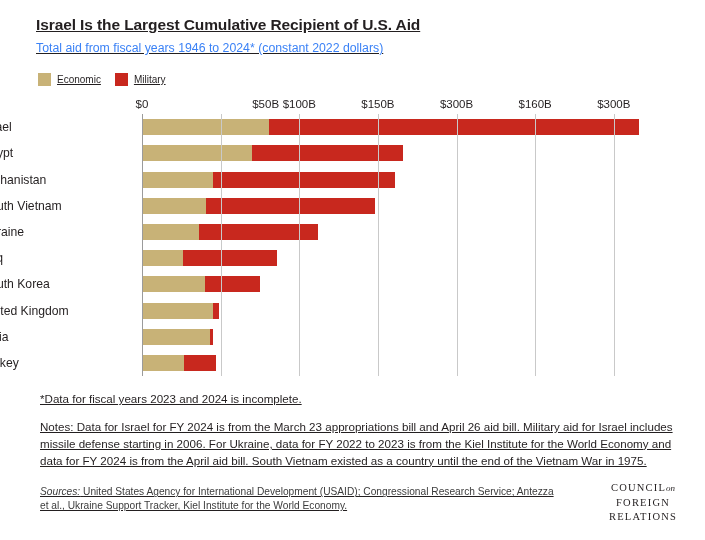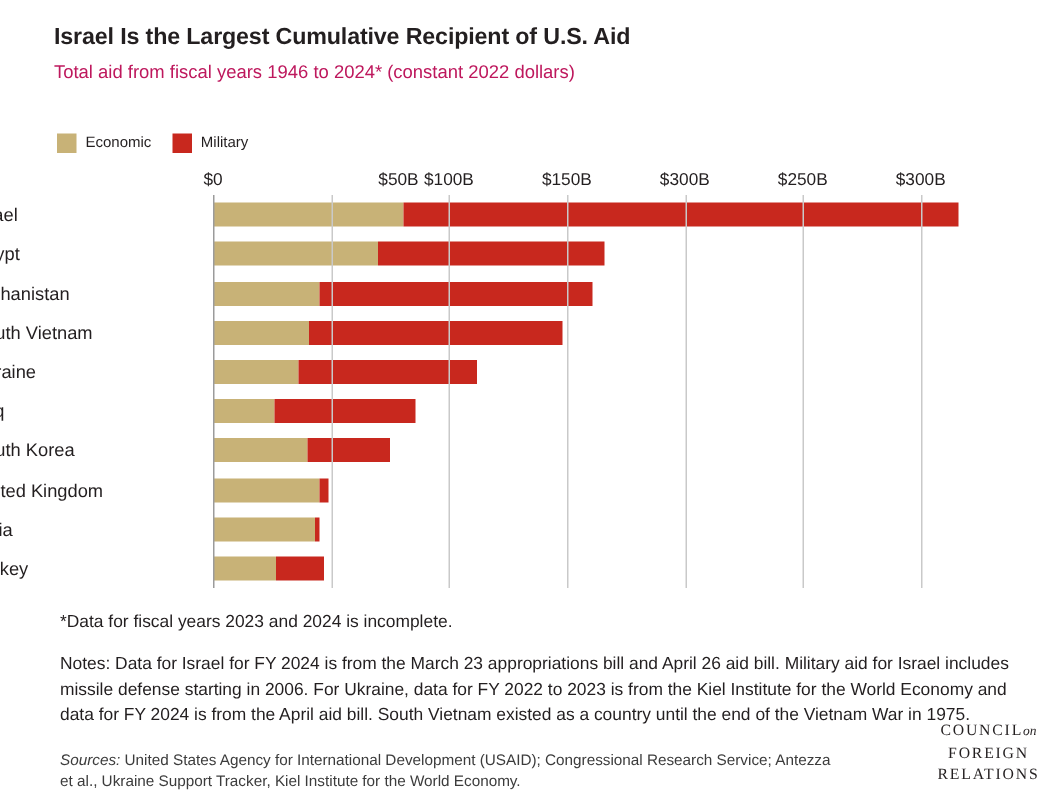--- a/index.html
+++ b/index.html
@@ -13,32 +13,33 @@
     font-family: "Liberation Sans", sans-serif;
     color: #231f20;
     overflow: hidden;
   }
   .page {
     position: relative;
     width: 705px;
     height: 540px;
     box-sizing: border-box;
     padding: 16px 22px 10px 36px;
+    text-decoration: underline;
   }
   .title {
     font-size: 15.5px;
     font-weight: bold;
     color: #231f20;
     letter-spacing: -0.1px;
     margin: 0 0 7px 0;
   }
   .subtitle {
     font-size: 12.3px;
-    color: #be185d;
-    margin: 0 0 34px 0;
+    color: #3b82f6;
+    margin: 0 0 18px 0;
   }
   .legend {
     display: flex;
     align-items: center;
     gap: 14px;
     margin: 0 0 12px 2px;
   }
   .legend-item {
     display: flex;
     align-items: center;
@@ -140,21 +141,21 @@
     line-height: 1.35;
     color: #3c3c3c;
     margin: 16px 0 0 4px;
     max-width: 520px;
   }
   .sources .lead {
     font-style: italic;
   }
   .logo {
     position: absolute;
-    right: 12px;
+    right: 28px;
     bottom: 16px;
     text-align: center;
     font-family: "Liberation Serif", serif;
     font-size: 10.5px;
     letter-spacing: 1.2px;
     color: #231f20;
     line-height: 1.35;
   }
   .logo .l2, .logo .l3 { display: block; }
   .logo .small-italic {
@@ -182,21 +183,21 @@
     </div>
   </div>
 
   <div class="chart">
     <div class="axis-labels" id="axis-labels">
         <div class="axis-label" style="left: 0%;">$0</div>
         <div class="axis-label" style="left: 15.1515%; margin-left: 45px;">$50B</div>
         <div class="axis-label" style="left: 30.303%;">$100B</div>
         <div class="axis-label" style="left: 45.4545%;">$150B</div>
         <div class="axis-label" style="left: 60.6061%;">$300B</div>
-        <div class="axis-label" style="left: 75.7576%;">$250B</div>
+        <div class="axis-label" style="left: 75.7576%;">$160B</div>
         <div class="axis-label" style="left: 90.9091%;">$300B</div>
       </div>
     <div class="chart-grid" id="chart-grid">
       <div class="rows" id="rows">
           <div class="row" style="height: 16px; top: 5.1px;">
             <div class="row-label">
               <span class="row-label-inner">Israel</span>
             </div>
             <span class="bar bar-econ" style="width: 24.5455%; background: rgb(200, 178, 119);"></span>
             <span class="bar bar-mil" style="width: 71.2121%; background: rgb(200, 40, 30);"></span>

